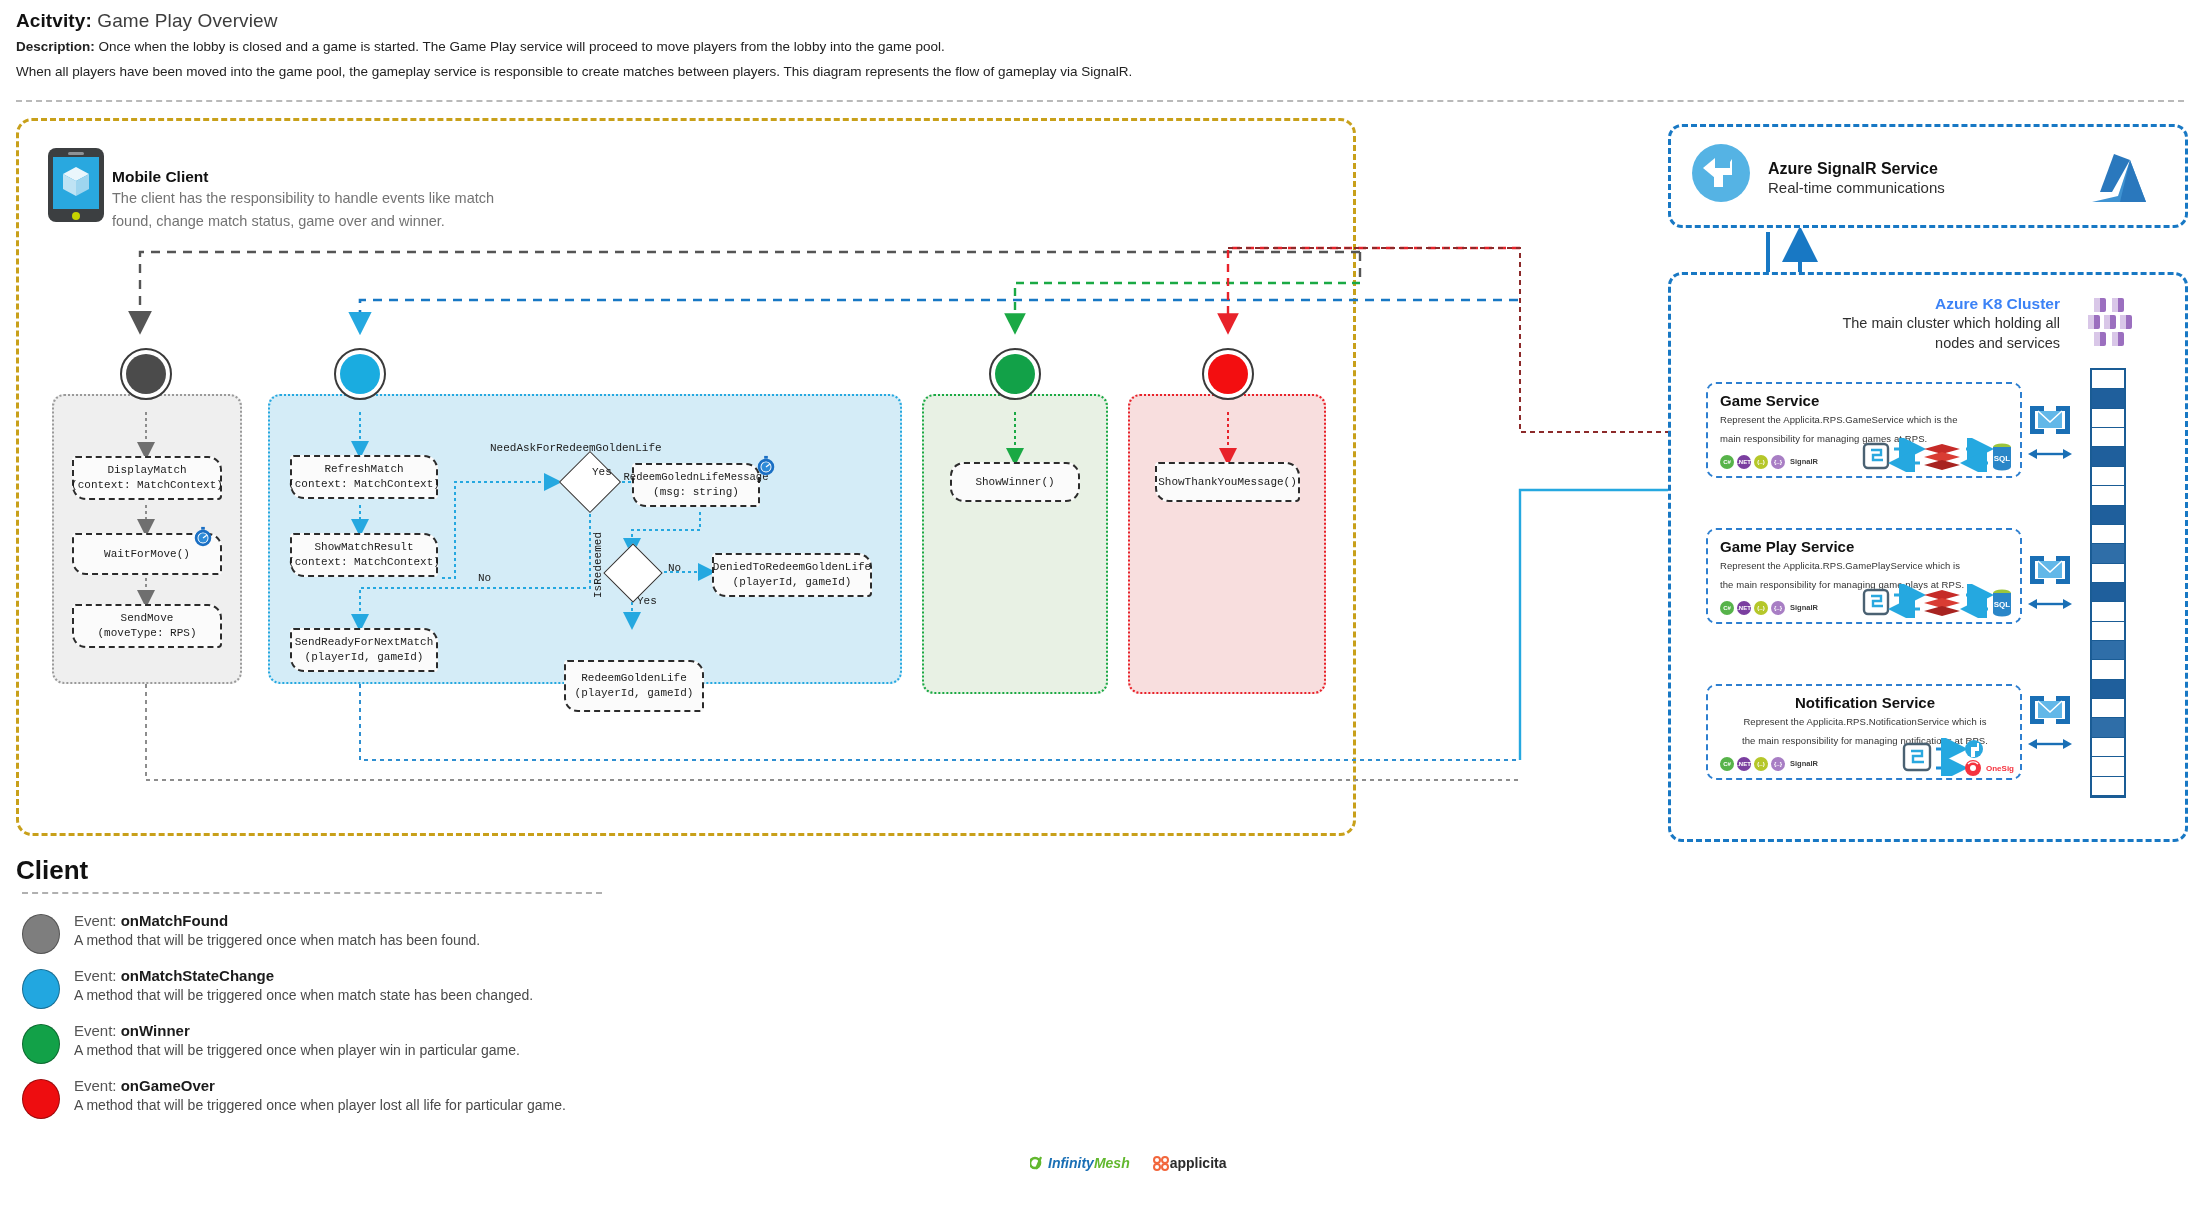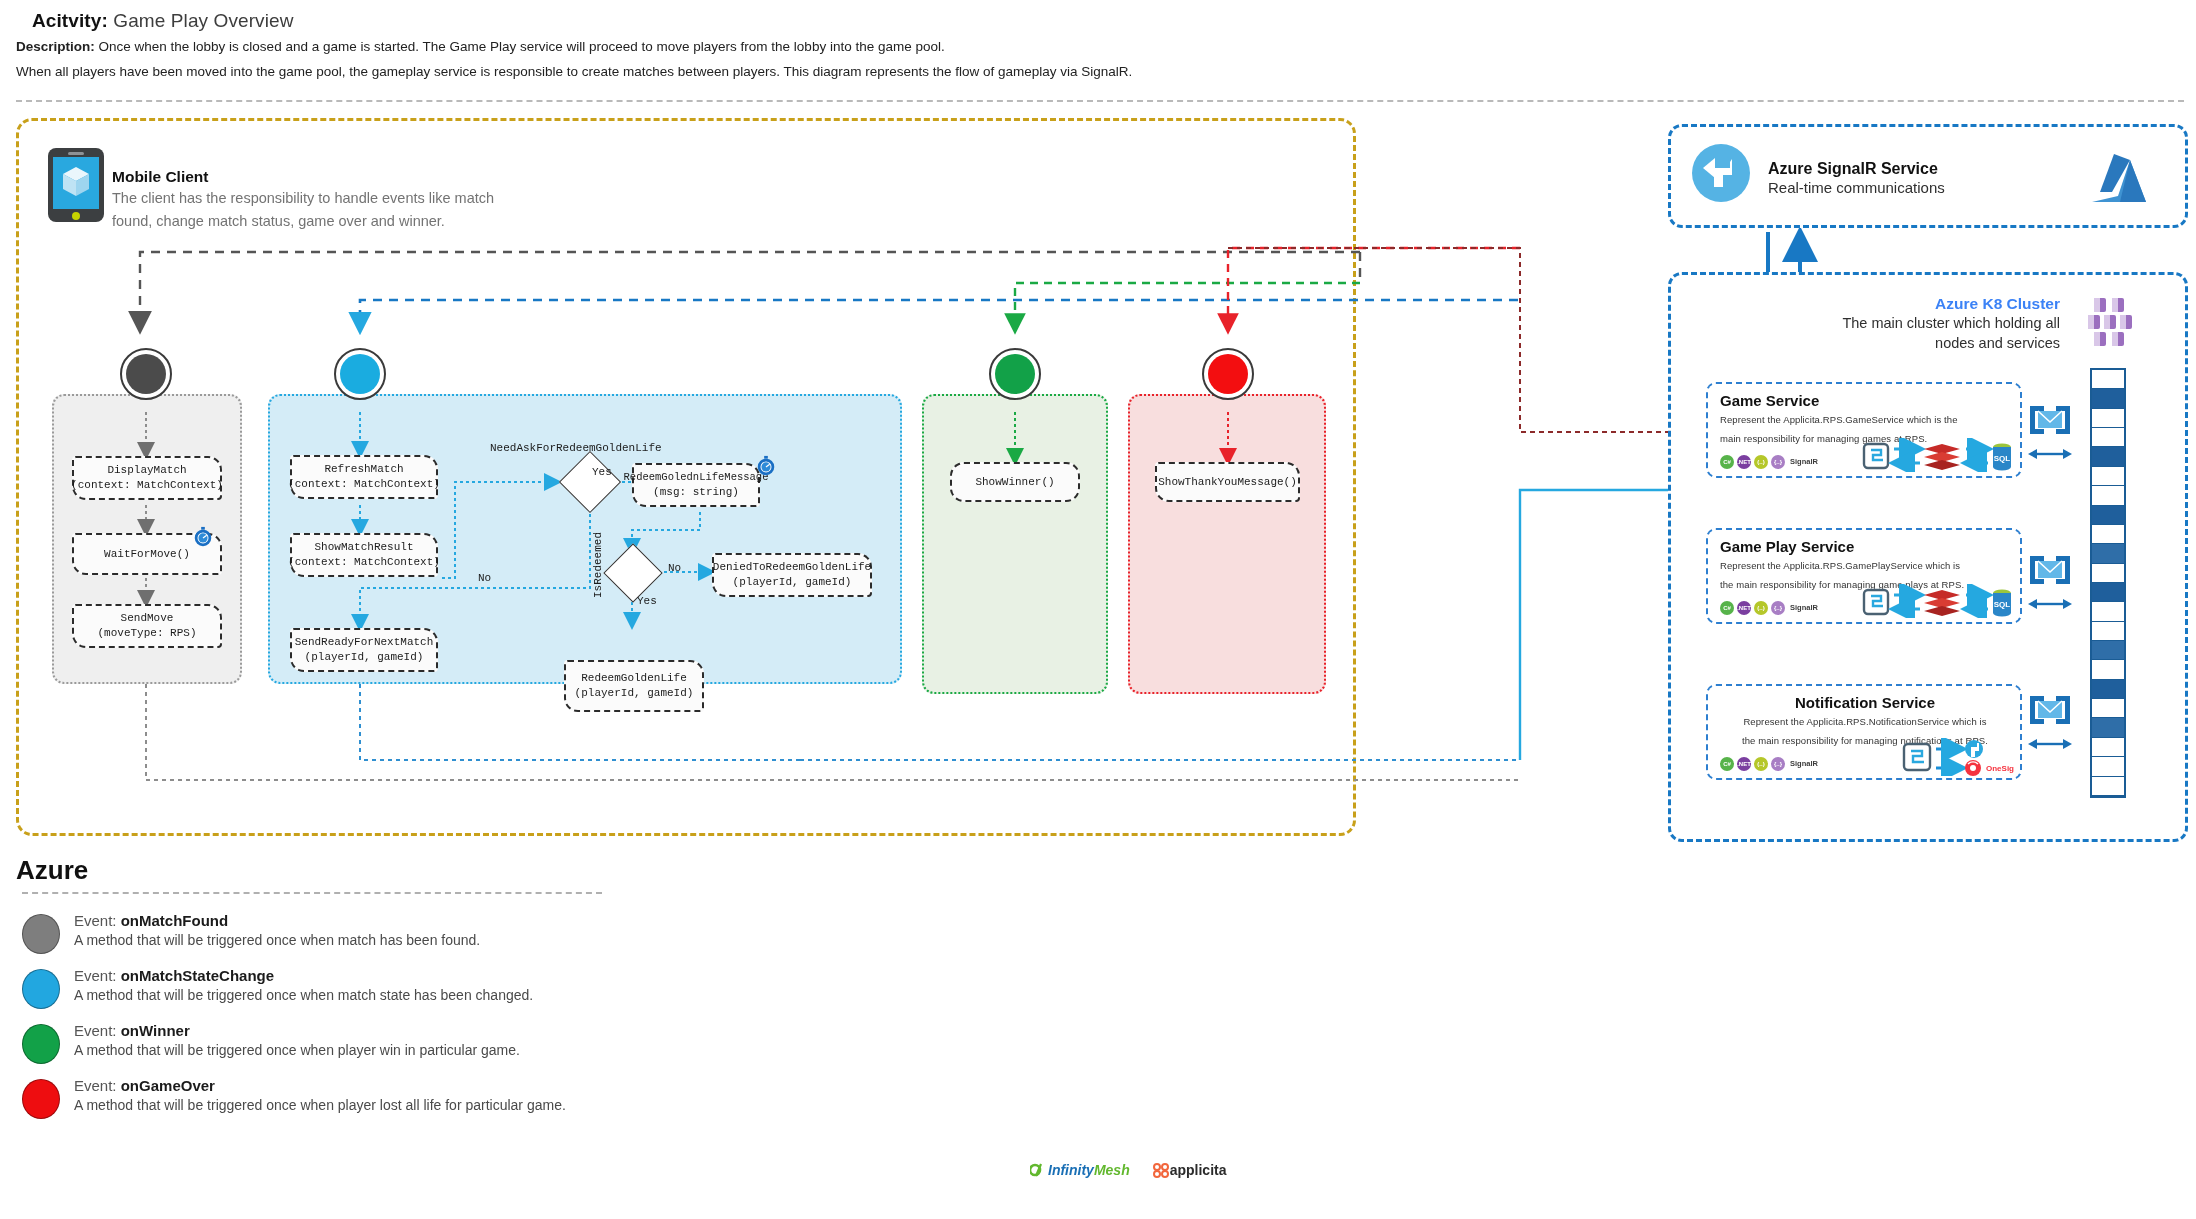--- a/index.html
+++ b/index.html
@@ -6,21 +6,21 @@
   html, body { margin:0; padding:0; background:#ffffff; }
   body {
     width:2196px; height:1219px; position:relative;
     font-family:"Liberation Sans", sans-serif;
     color:#1a1a1a; overflow:hidden;
   }
   .abs { position:absolute; }
 
   
   #header { left:16px; top:10px; width:2160px; }
-  #header .title { font-size:19px; font-weight:bold; color:#111; letter-spacing:.1px;margin-left:16px;}
+  #header .title { font-size:19px; font-weight:bold; color:#111; letter-spacing:.1px;}
   #header .title span.lbl { font-weight:bold; }
   #header .title span.val { font-weight:normal; color:#3d3d3d; font-size:19px;}
   #header .line { font-size:13.5px; color:#222; margin-top:5px; line-height:1.45; }
   #header .line b { font-weight:bold; }
   #hdr-rule { left:16px; top:100px; width:2168px; height:0;
      border-top:2px dashed #b9b9b9; }
 
   
   #client-panel { left:16px; top:118px; width:1340px; height:718px;
      border:3px dashed #c8a01a; border-radius:16px; background:#ffffff; }
@@ -121,21 +121,21 @@
   .lg-row { position:absolute; left:22px; width:900px; height:52px; }
   .lg-dot { position:absolute; left:0; top:2px; width:38px; height:40px;
      border-radius:50%; border:1px solid rgba(0,0,0,.35); }
   .lg-txt { position:absolute; left:52px; top:0; }
   .lg-txt .e1 { font-size:15px; color:#555; }
   .lg-txt .e1 b { color:#1b1b1b; font-weight:bold; }
   .lg-txt .e2 { font-size:14px; color:#4a4a4a; margin-top:3px; }
 
   
   #footer { left:1030px; top:1155px; width:300px; height:30px;
-     display:flex; align-items:center; gap:22px; }
+     display:flex; align-items:flex-start; gap:22px; }
   .f-logo { display:flex; align-items:center; font-size:14px; font-weight:bold; }
 </style>
 </head>
 <body>
 
 <div id="header" class="abs">
   <div class="title">
     <span class="lbl">Acitvity:</span>
     <span class="val">Game Play Overview</span>
   </div>
@@ -517,21 +517,21 @@
   <i style="background:#2f6ea8"></i>
     <i style="background:#fff"></i>
   <i style="background:#1f5f9c"></i>
     <i style="background:#fff"></i>
   <i style="background:#2f6ea8"></i>
     <i style="background:#fff"></i>
   <i style="background:#fff"></i>
     <i style="background:#fff"></i>
 </div>
 
-<div id="legend-title" class="abs">Azure</div>
+<div id="legend-title" class="abs">Client</div>
 <div id="legend-rule" class="abs"></div>
 
 <div class="lg-row abs" style="top:912px;">
   <div class="lg-dot" style="background:#7e7e7e;"></div>
   <div class="lg-txt">
     <div class="e1"><span>Event: </span><b>onMatchFound</b></div>
     <div class="e2">A method that will be triggered once when match has been found.</div>
   </div>
 </div>
 <div class="lg-row abs" style="top:967px;">

